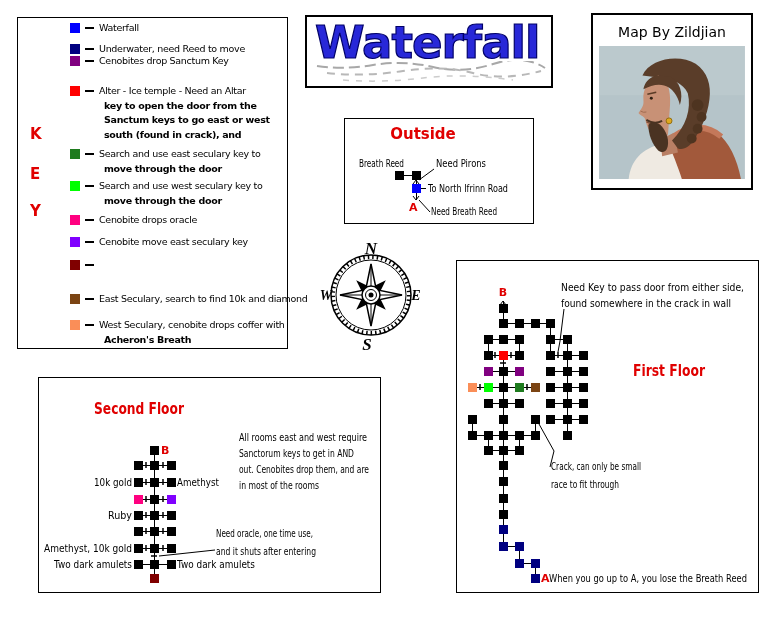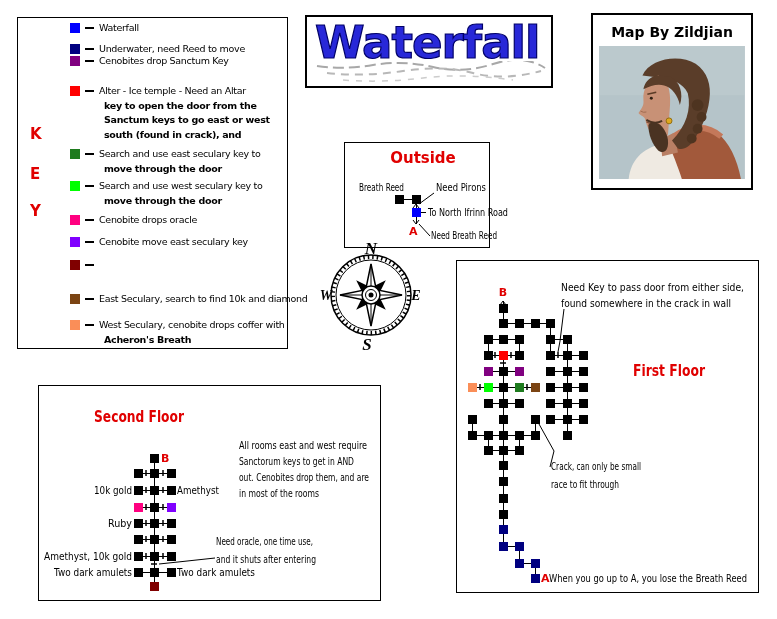--- a/index.html
+++ b/index.html
@@ -2,37 +2,37 @@
 <html><head>
 <meta charset="utf-8">
 <style>
   html,body{margin:0;padding:0;background:#fff;}
   .canvas{position:relative;width:777px;height:619px;background:#fff;overflow:hidden;
           font-family:"DejaVu Sans",sans-serif;color:#000;}
   .box{position:absolute;background:#fff;border:1px solid #000;box-sizing:border-box;}
   .key-box{left:17px;top:17px;width:271px;height:332px;}
   .logo-box{left:305px;top:15px;width:248px;height:73px;border-width:2px;}
   .credit-box{left:591px;top:13px;width:162px;height:177px;border-width:2px;}
-  .outside-box{left:344px;top:118px;width:146px;height:106px;margin-top:24px;}
-  .second-box{left:38px;top:377px;width:343px;height:216px;margin-top:8px;}
+  .outside-box{left:344px;top:118px;width:190px;height:106px;}
+  .second-box{left:38px;top:377px;width:343px;height:216px;}
   .first-box{left:456px;top:260px;width:303px;height:333px;}
   .map{position:absolute;left:0;top:0;}
   .map text{font-family:"DejaVu Sans",sans-serif;}
   .compass{position:absolute;left:316px;top:234px;}
   .compass text{font-family:"Liberation Serif","DejaVu Serif",serif;font-style:italic;font-weight:bold;}
   .key-letter{position:absolute;left:12px;color:#E00000;font-weight:bold;font-size:15px;}
   .legend-item{position:absolute;left:52px;display:flex;gap:5px;}
   .swatch{width:10px;height:10px;flex:0 0 10px;margin-top:2px;}
   .dashline{width:9px;height:2px;background:#000;flex:0 0 9px;margin-top:6px;}
   .lines{font-size:9.5px;letter-spacing:-0.3px;line-height:14.5px;white-space:nowrap;}
   .lines div:nth-child(n+2){padding-left:5px;font-weight:bold;}
   .logo-text{font-size:45px;font-weight:bold;color:#2828D8;-webkit-text-stroke:1.2px #000066;
              letter-spacing:-1px;line-height:1;margin:3px 0 0 8px;}
   .reflection{position:absolute;left:6px;bottom:1px;}
-  .credit-title{text-align:center;font-weight:bold;font-size:14px;margin-top:9px;}
+  .credit-title{text-align:center;font-weight:normal;font-size:14px;margin-top:9px;}
   .portrait{display:block;margin:6px auto 0 auto;}
 </style>
 </head>
 <body>
 
 <div class="canvas">
 
   <div class="box key-box">
     <div class="key-letter" style="top:107px">K</div>
     <div class="key-letter" style="top:147px">E</div>

